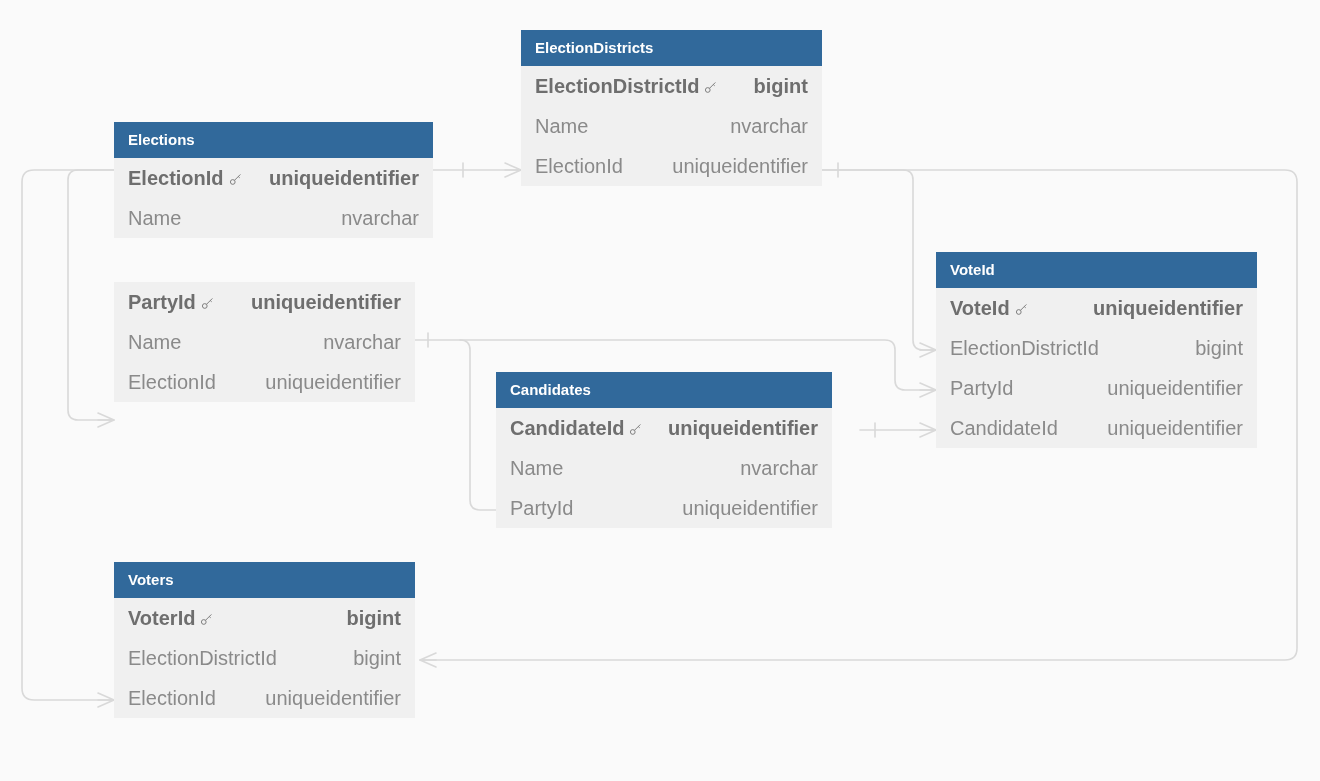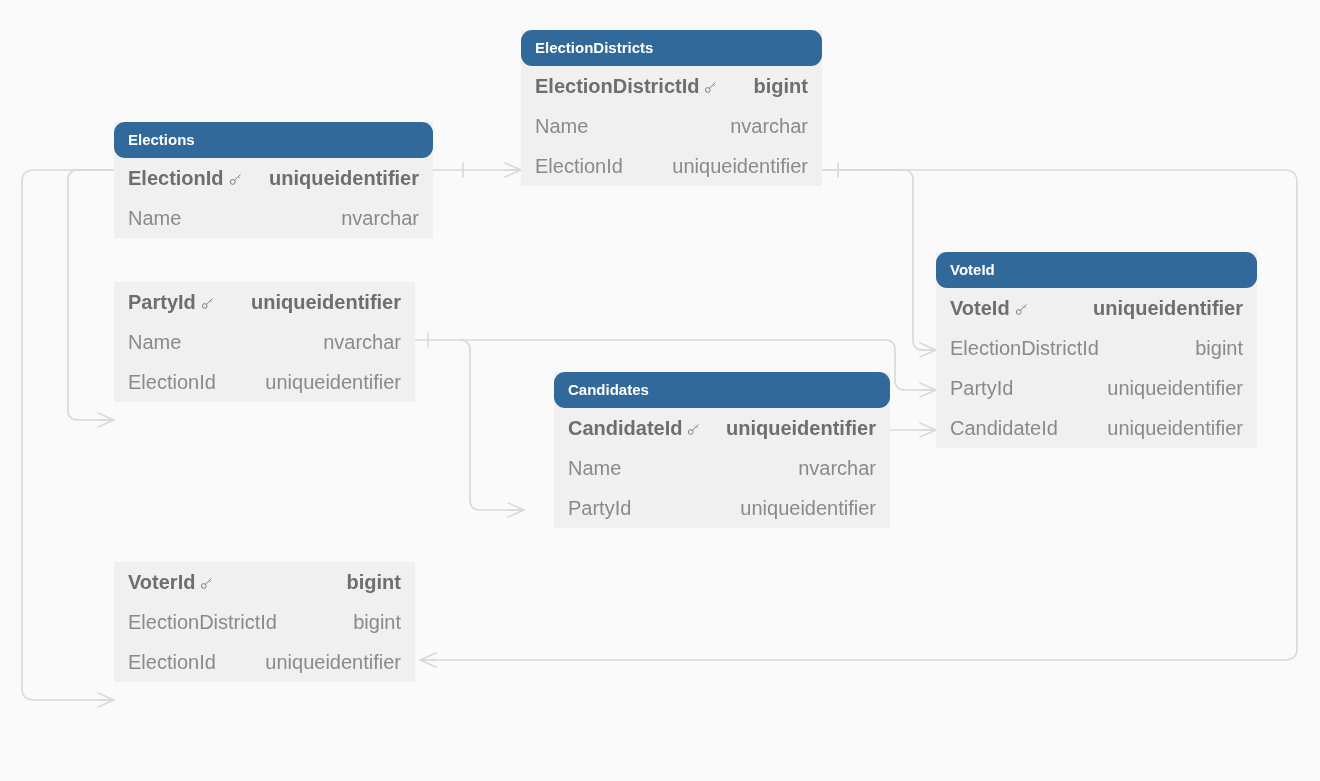--- a/index.html
+++ b/index.html
@@ -38,21 +38,20 @@
     background: #31699b;
     color: #ffffff;
     font-size: 15px;
     font-weight: bold;
     height: 36px;
     line-height: 36px;
     padding: 0 0 0 14px;
     box-sizing: border-box;
     white-space: nowrap;
     overflow: hidden;
-    border-radius: 11px;
   }
   .attr-row {
     height: 40px;
     line-height: 40px;
     display: flex;
     align-items: center;
     justify-content: space-between;
     padding: 0 14px;
     box-sizing: border-box;
     font-size: 20px;
@@ -254,21 +253,21 @@
       <span class="attr-type">uniqueidentifier</span>
     </div>
     <div class="attr-row">
       <span class="attr-name">
         <span>CandidateId</span>
       </span>
       <span class="attr-type">uniqueidentifier</span>
     </div>
   </div>
 
-  <div class="entity" style="left:554px; top:372px; width:336px;">
+  <div class="entity" style="left:496px; top:372px; width:336px;">
     <div class="entity-header">Candidates</div>
     <div class="attr-row pk">
       <span class="attr-name">
         <span>CandidateId</span>
         <span class="key-icon">
             <svg viewBox="0 0 16 16" width="14" height="14">
               <g fill="none" stroke="#7a7a7a" stroke-width="1.1">
                 <circle cx="4.3" cy="11.4" r="2.7"></circle>
                 <path d="M6.3 9.5 L13 2.8"></path>
                 <path d="M10.6 5.2 L12.2 6.6"></path>
@@ -286,20 +285,21 @@
     </div>
     <div class="attr-row">
       <span class="attr-name">
         <span>PartyId</span>
       </span>
       <span class="attr-type">uniqueidentifier</span>
     </div>
   </div>
 
   <div class="entity" style="left:114px; top:562px; width:301px;">
+    <div class="entity-header">Voters</div>
     <div class="attr-row pk">
       <span class="attr-name">
         <span>VoterId</span>
         <span class="key-icon">
             <svg viewBox="0 0 16 16" width="14" height="14">
               <g fill="none" stroke="#7a7a7a" stroke-width="1.1">
                 <circle cx="4.3" cy="11.4" r="2.7"></circle>
                 <path d="M6.3 9.5 L13 2.8"></path>
                 <path d="M10.6 5.2 L12.2 6.6"></path>
               </g>

